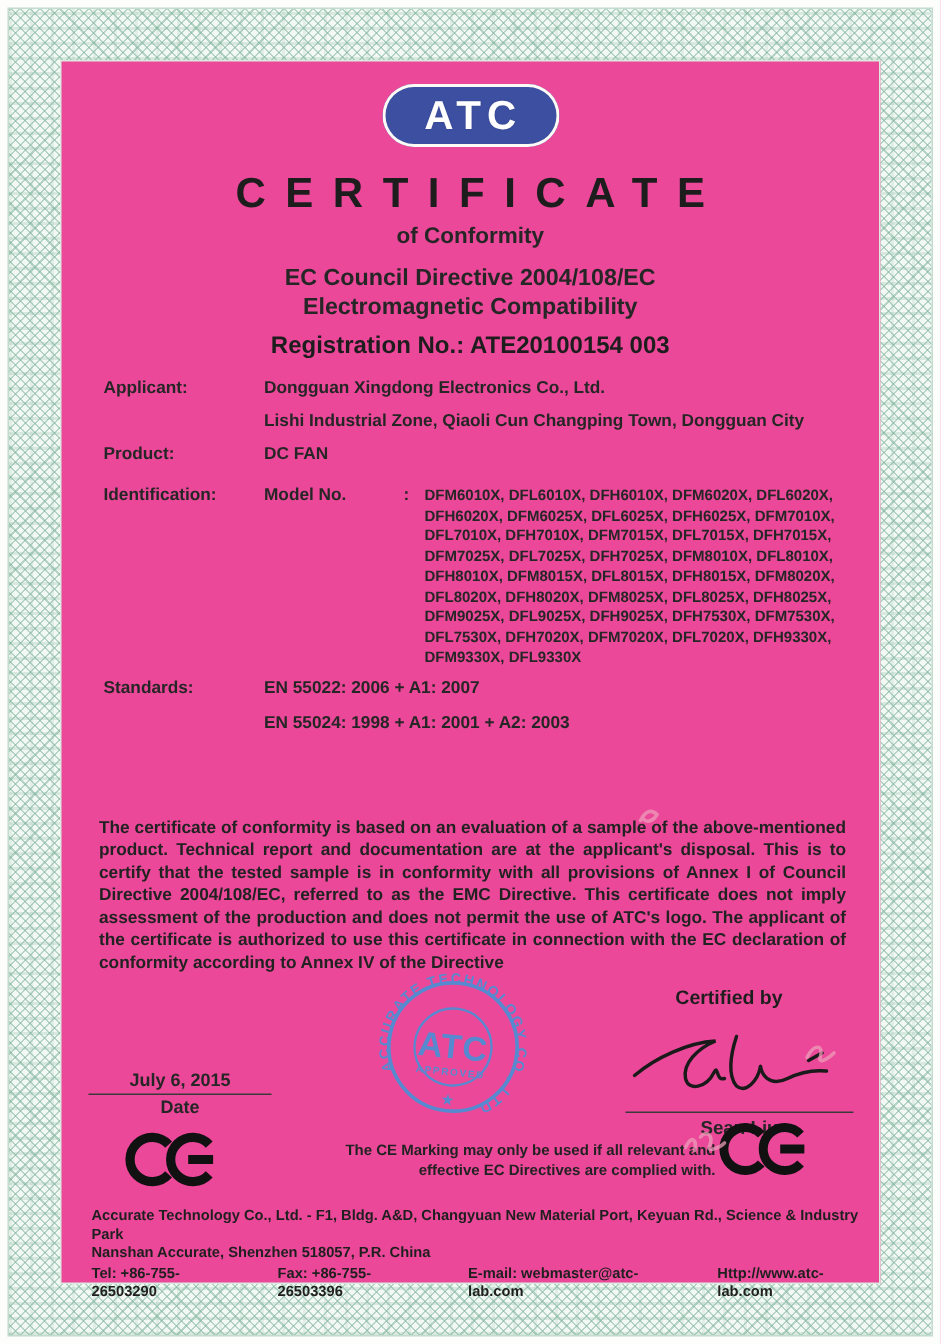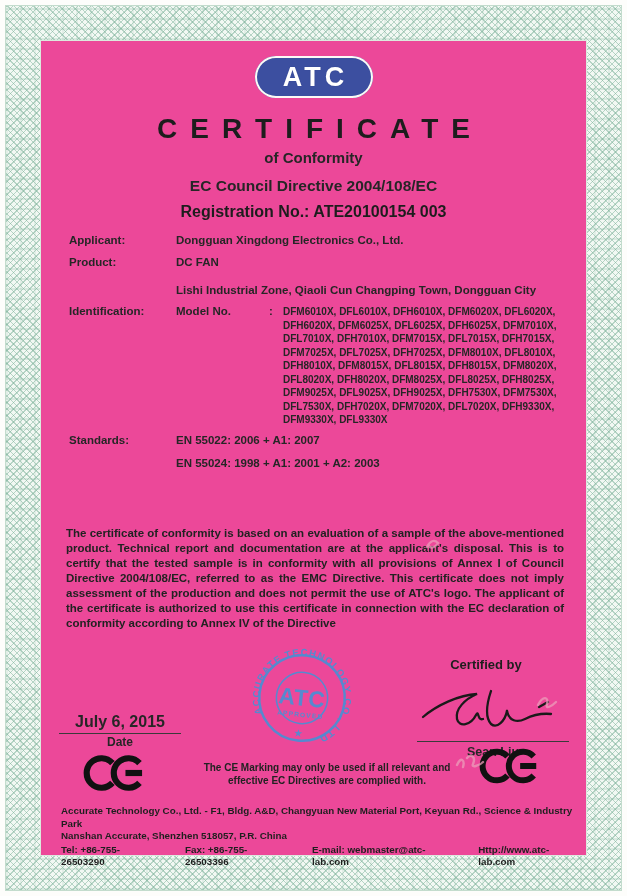--- a/index.html
+++ b/index.html
@@ -47,25 +47,25 @@
 
   
   .abs { position:absolute; }
   .stamp { left:204px; top:600px; width:114px; height:114px; opacity:.92; }
   .certified-by { left:380px; top:616px; width:130px; text-align:center;
                   font-size:13px; font-weight:bold; color:#1e1e1e; }
   .sig-svg { left:378px; top:636px; width:150px; height:62px; }
   .sig-line { left:376px; top:700px; width:152px; border-top:1.5px solid #3a3a3a; }
   .sig-name { left:376px; top:704px; width:152px; text-align:center; font-size:12.5px; font-weight:bold; }
   .date-block { left:18px; top:672px; width:122px; text-align:center; }
-  .date-value { font-size:16px; font-weight:bold; padding-bottom:2px; border-bottom:1.5px solid #3a3a3a; }
+  .date-value { font-size:12px; font-weight:bold; padding-bottom:2px; border-bottom:1.5px solid #3a3a3a; }
   .date-label { font-size:12px; font-weight:bold; margin-top:1px; }
   .ce-left  { left:42px;  top:706px; width:64px; height:52px; }
   .ce-right { left:438px; top:700px; width:62px; height:50px; }
-  .ce-note { left:136px; top:720px; width:300px; text-align:center; font-size:10px;
+  .ce-note { left:136px; top:720px; width:300px; text-align:right; font-size:10px;
              font-weight:bold; line-height:13px; white-space:pre-line; color:#222; }
   .footer { left:20px; top:764px; width:512px; font-size:9.8px; font-weight:bold;
             line-height:12.5px; color:#1f1f1f; }
   .footer-contacts { display:flex; column-gap:34px; margin-top:1px; }
   .pen-mark { opacity:.75; }
   .pm1 { left:384px; top:496px; width:16px; height:14px; }
   .pm2 { left:494px; top:650px; width:24px; height:20px; }
   .pm3 { left:414px; top:708px; width:30px; height:24px; }
 </style>
 </head>
@@ -76,35 +76,36 @@
 
   <div class="paper">
 
     <div class="logo-pill">
       <span>ATC</span>
     </div>
     <div class="title">CERTIFICATE</div>
     <div class="subtitle">of Conformity</div>
     <div class="directives">
       <div>EC Council Directive 2004/108/EC</div>
+      <div>Electromagnetic Compatibility</div>
     </div>
     <div class="registration">Registration No.: ATE20100154 003</div>
 
     <div class="fields">
       <div class="row2">
         <span>Applicant:</span>
         <span>Dongguan Xingdong Electronics Co., Ltd.</span>
       </div>
+      <div class="row2">
+        <span></span>
+        <span>Lishi Industrial Zone, Qiaoli Cun Changping Town, Dongguan City</span>
+      </div>
       <div class="row2 prod">
         <span>Product:</span>
         <span>DC FAN</span>
-      </div>
-      <div class="row2">
-        <span></span>
-        <span>Lishi Industrial Zone, Qiaoli Cun Changping Town, Dongguan City</span>
       </div>
       <div class="row4">
         <span>Identification:</span>
         <span>Model No.</span>
         <span>:</span>
         <span class="models">DFM6010X, DFL6010X, DFH6010X, DFM6020X, DFL6020X,
 DFH6020X, DFM6025X, DFL6025X, DFH6025X, DFM7010X,
 DFL7010X, DFH7010X, DFM7015X, DFL7015X, DFH7015X,
 DFM7025X, DFL7025X, DFH7025X, DFM8010X, DFL8010X,
 DFH8010X, DFM8015X, DFL8015X, DFH8015X, DFM8020X,

